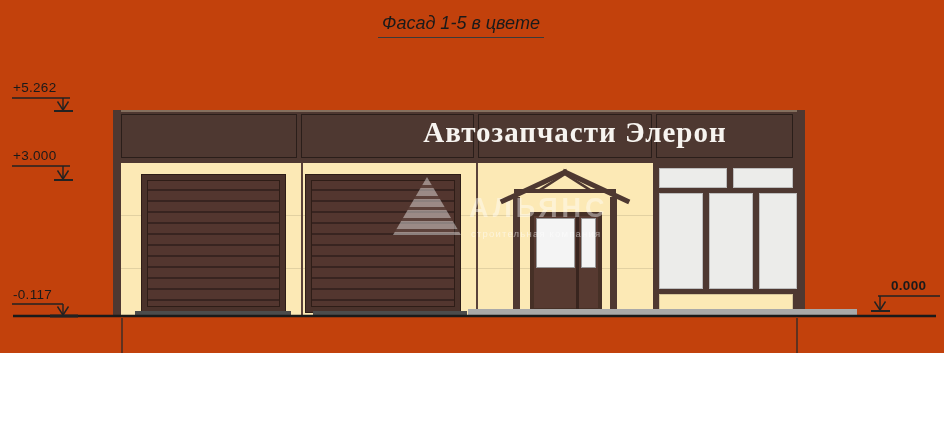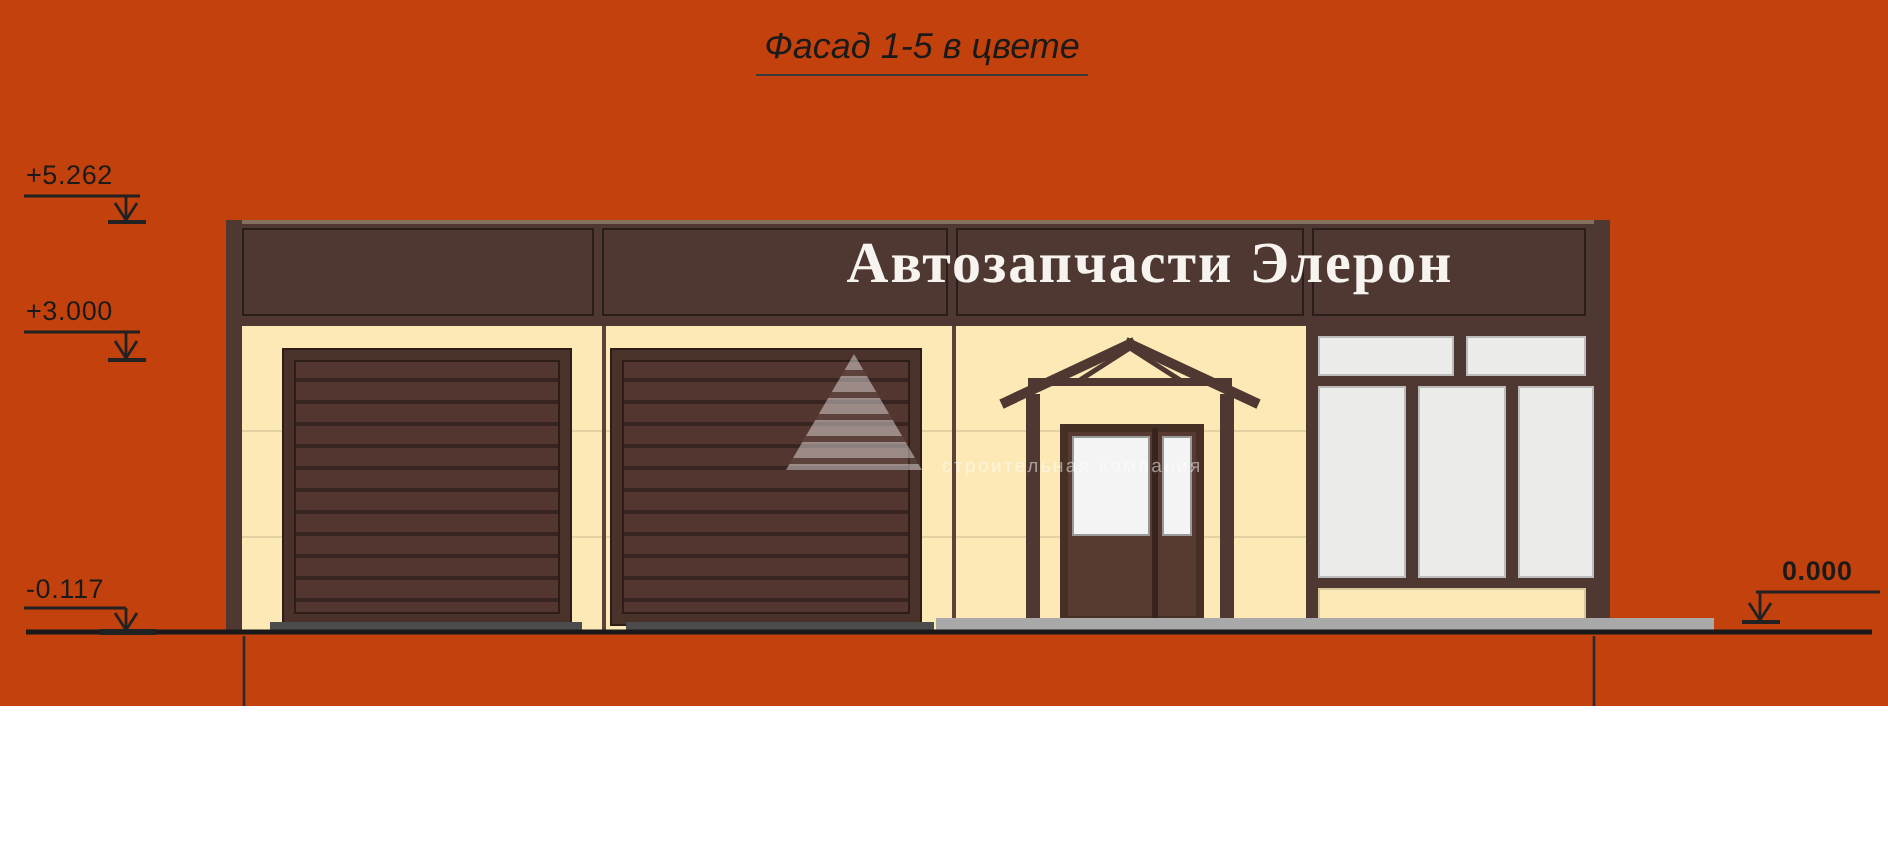--- a/index.html
+++ b/index.html
@@ -100,20 +100,21 @@
   <div class="abs pane" style="left:709px;top:193px;width:44px;height:96px;"></div>
   <div class="abs pane" style="left:759px;top:193px;width:38px;height:96px;"></div>
   <div class="abs spandrel"></div>
 
   <div class="abs apron dark" style="left:135px;width:156px;"></div>
   <div class="abs apron dark" style="left:313px;width:154px;"></div>
   <div class="abs apron light" style="left:468px;width:389px;"></div>
 
   <div class="abs wm">
     <div class="wm-tri"></div>
+    <div class="wm-name">АЛЬЯНС</div>
     <div class="wm-sub">строительная компания</div>
   </div>
 
   <svg class="overlay" width="944" height="425" viewBox="0 0 944 425">
 
     <g stroke="#4e3831" fill="none" stroke-linecap="square">
       <line x1="503" y1="201" x2="565" y2="172" stroke-width="5"></line>
       <line x1="565" y1="172" x2="627" y2="201" stroke-width="5"></line>
       <line x1="516" y1="191" x2="614" y2="191" stroke-width="4"></line>
       <line x1="565" y1="174" x2="540" y2="190" stroke-width="2.5"></line>

